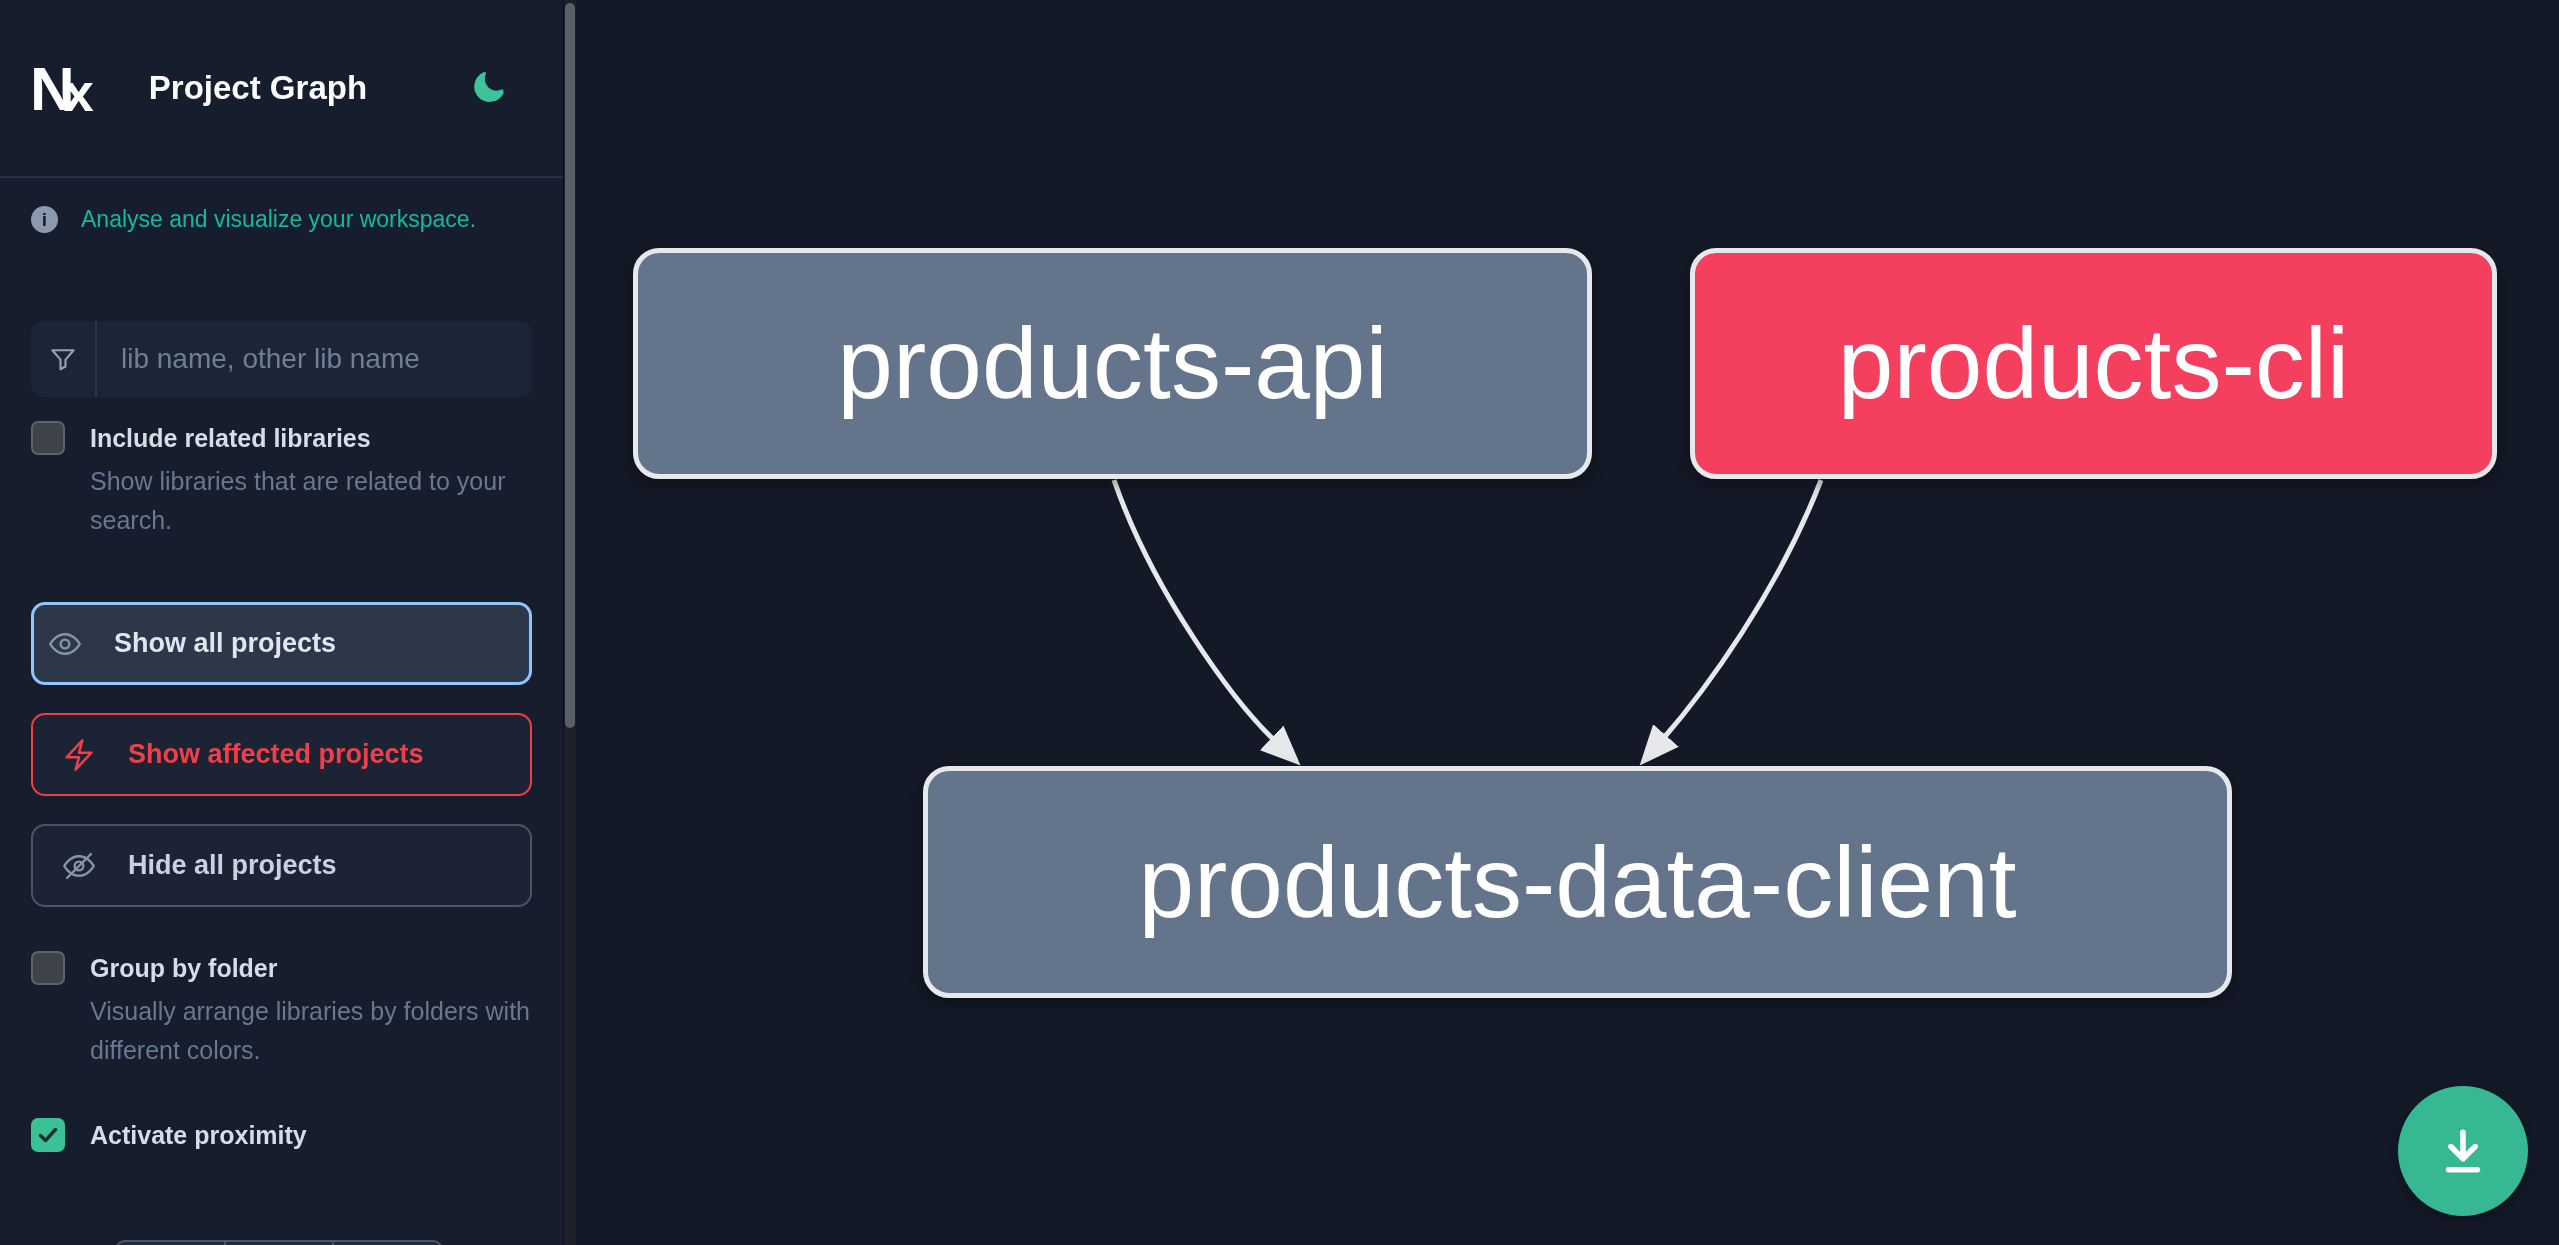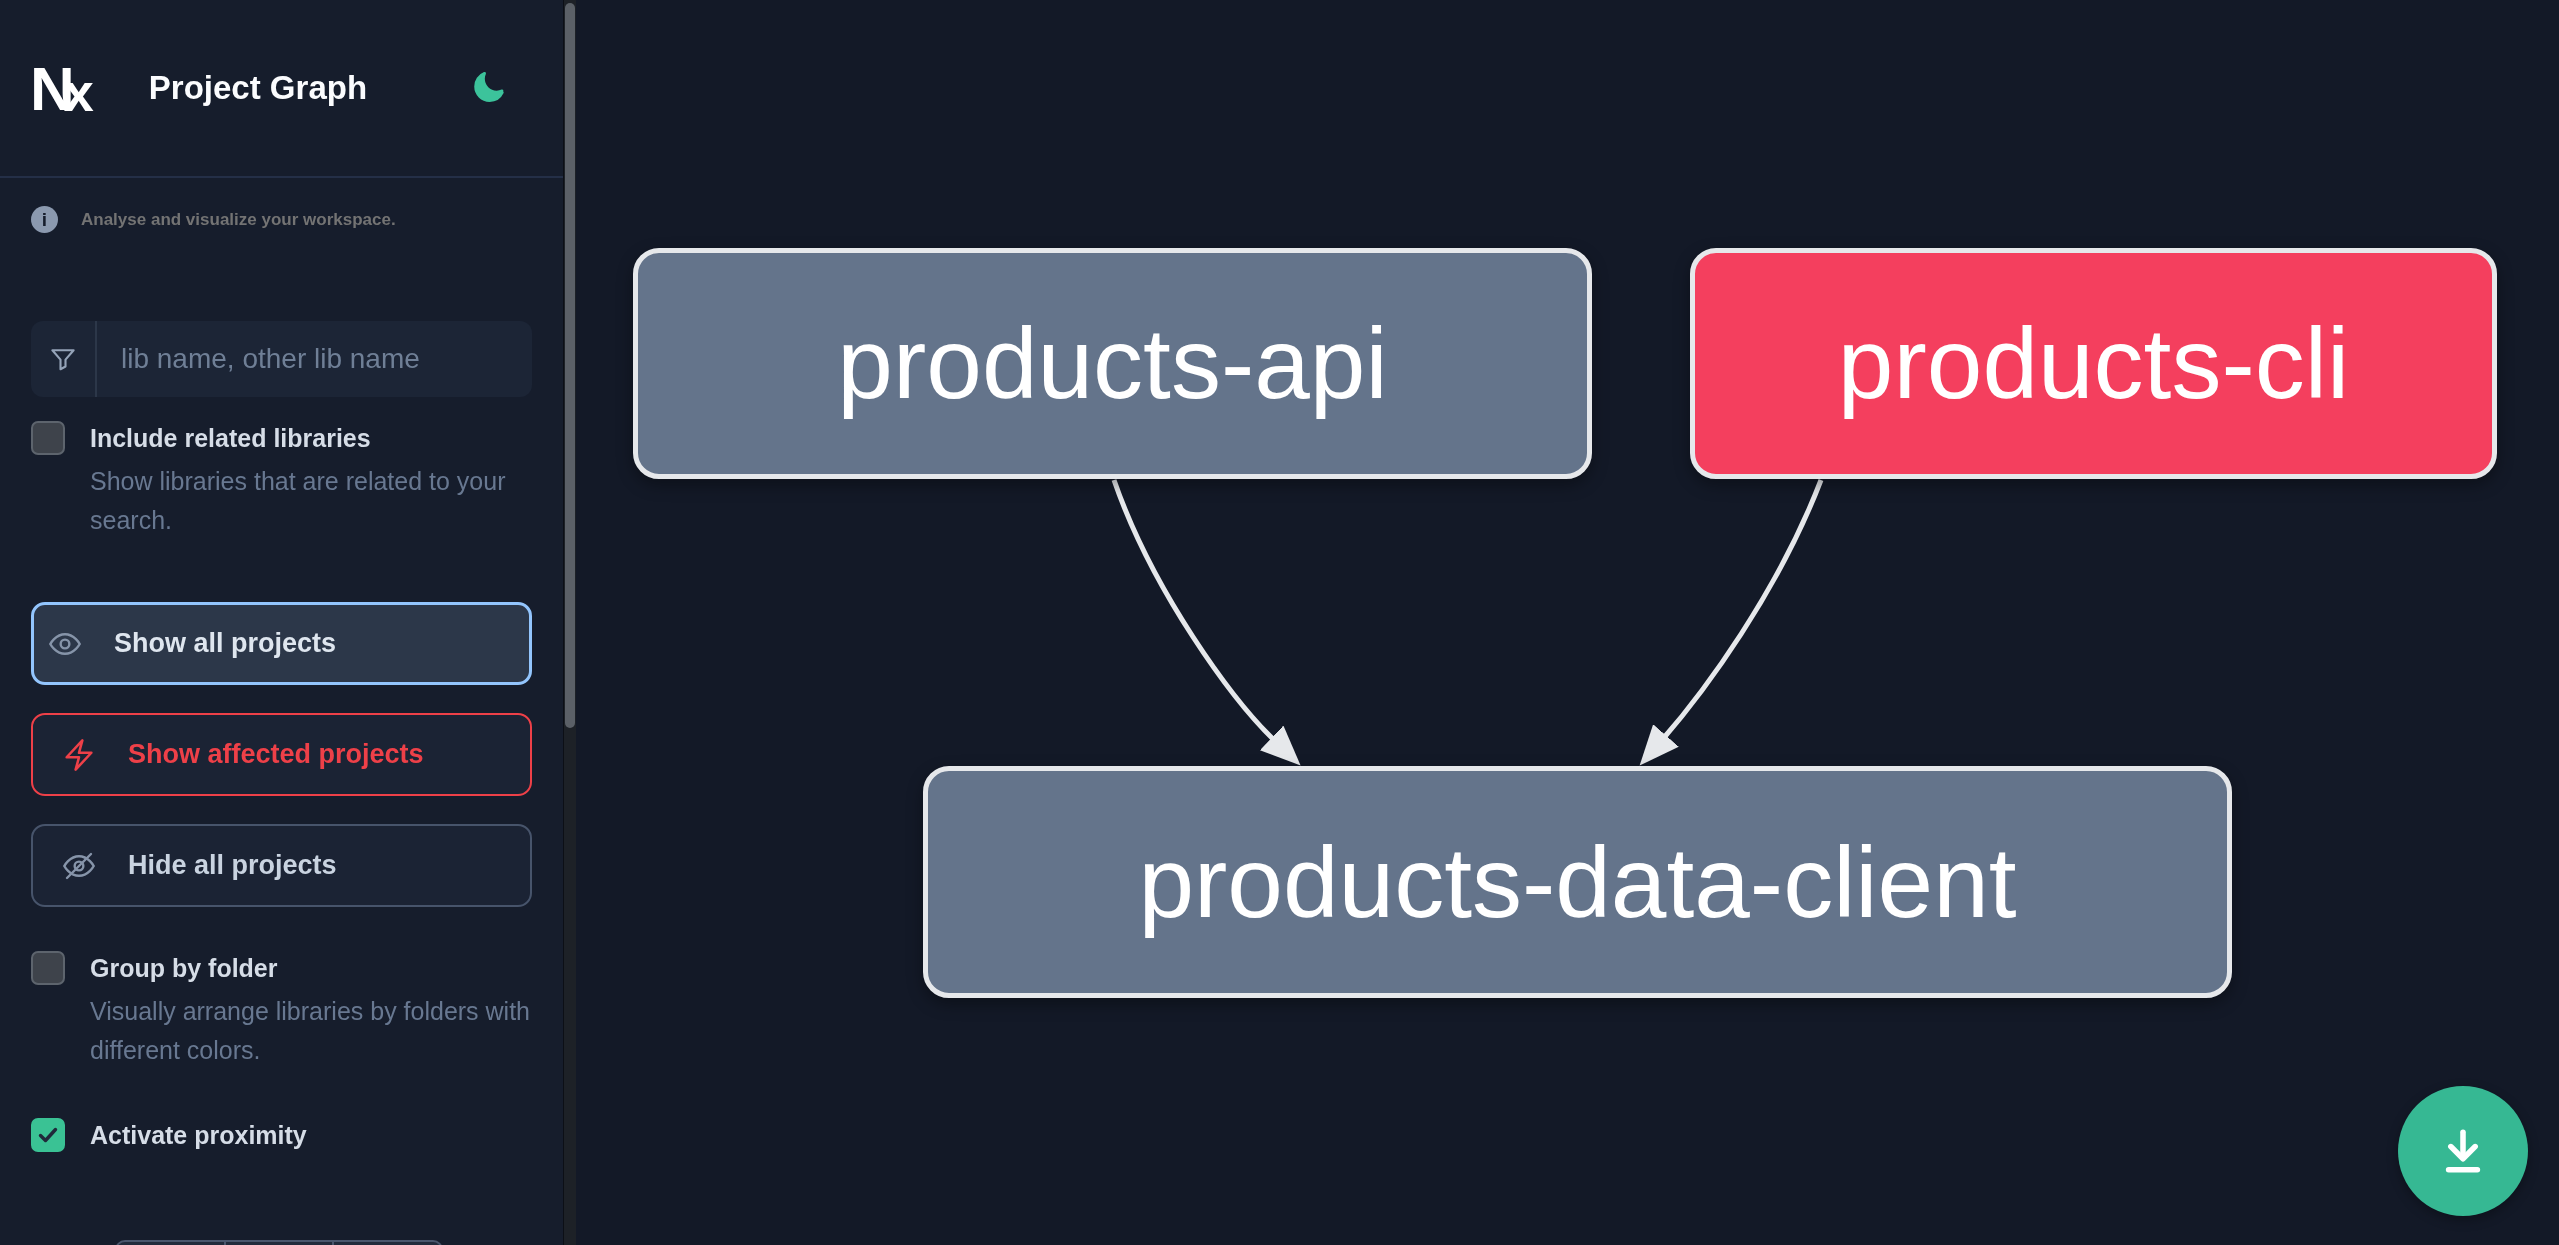--- a/index.html
+++ b/index.html
@@ -26,21 +26,21 @@
   .sb-title { margin-left:64px; flex:1; color:#fbfcfe; font-size:33px; font-weight:700; }
   .moon { width:38px; height:38px; cursor:pointer; }
 
   .sb-body { padding:0 31px; }
   .tagline-row { margin-top:28px; display:flex; align-items:center; gap:23px; }
   .info-icon {
     width:27px; height:27px; border-radius:50%; background:#8b99af;
     color:#161d2c; font-size:19px; font-weight:800; flex:0 0 auto;
     display:flex; align-items:center; justify-content:center;
   }
-  .tagline { color:#737373; font-size:17px; font-weight:700; }
+  .tagline { color:#14b8a6; font-size:23px; font-weight:400; }
 
   .search-box {
     margin-top:88px; height:76px; background:#1c2536; border-radius:12px;
     display:flex; align-items:stretch; overflow:hidden;
   }
   .search-icon-cell {
     width:66px; flex:0 0 auto; display:flex; align-items:center; justify-content:center;
     border-right:2px solid #2c3749;
   }
   .search-box input {

